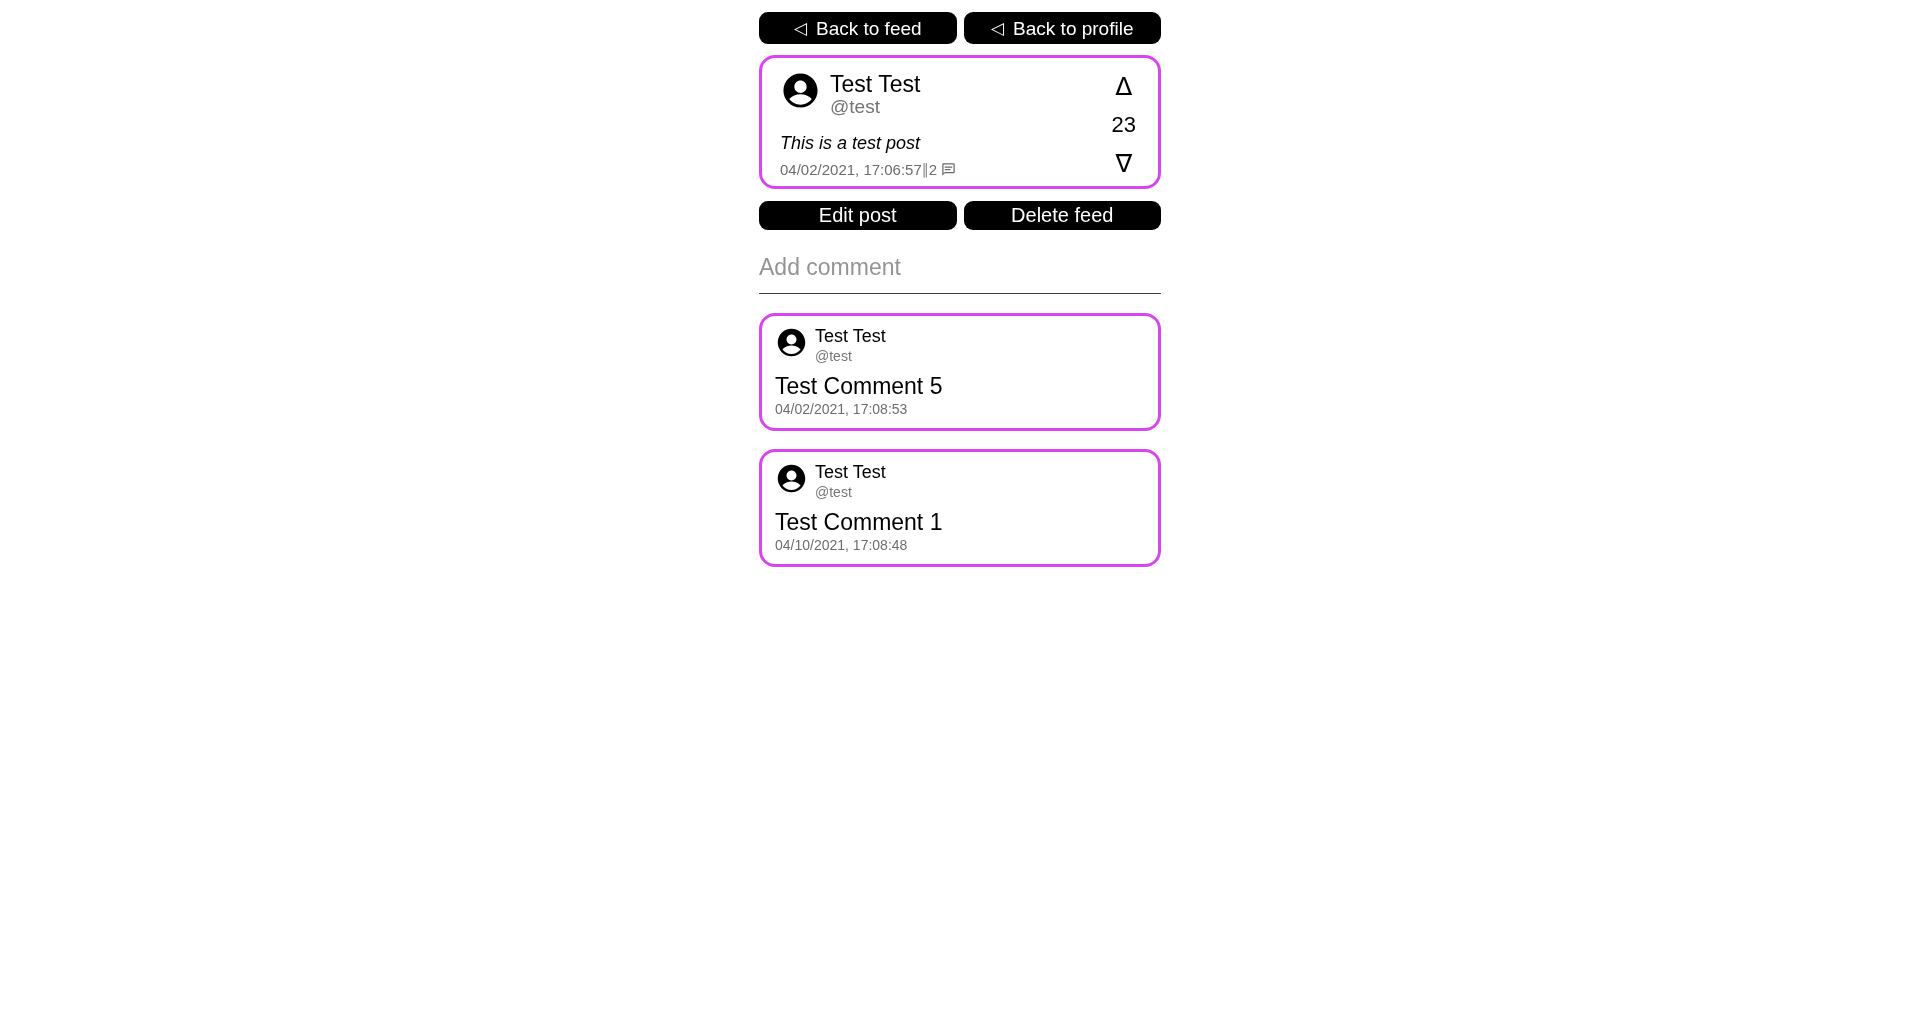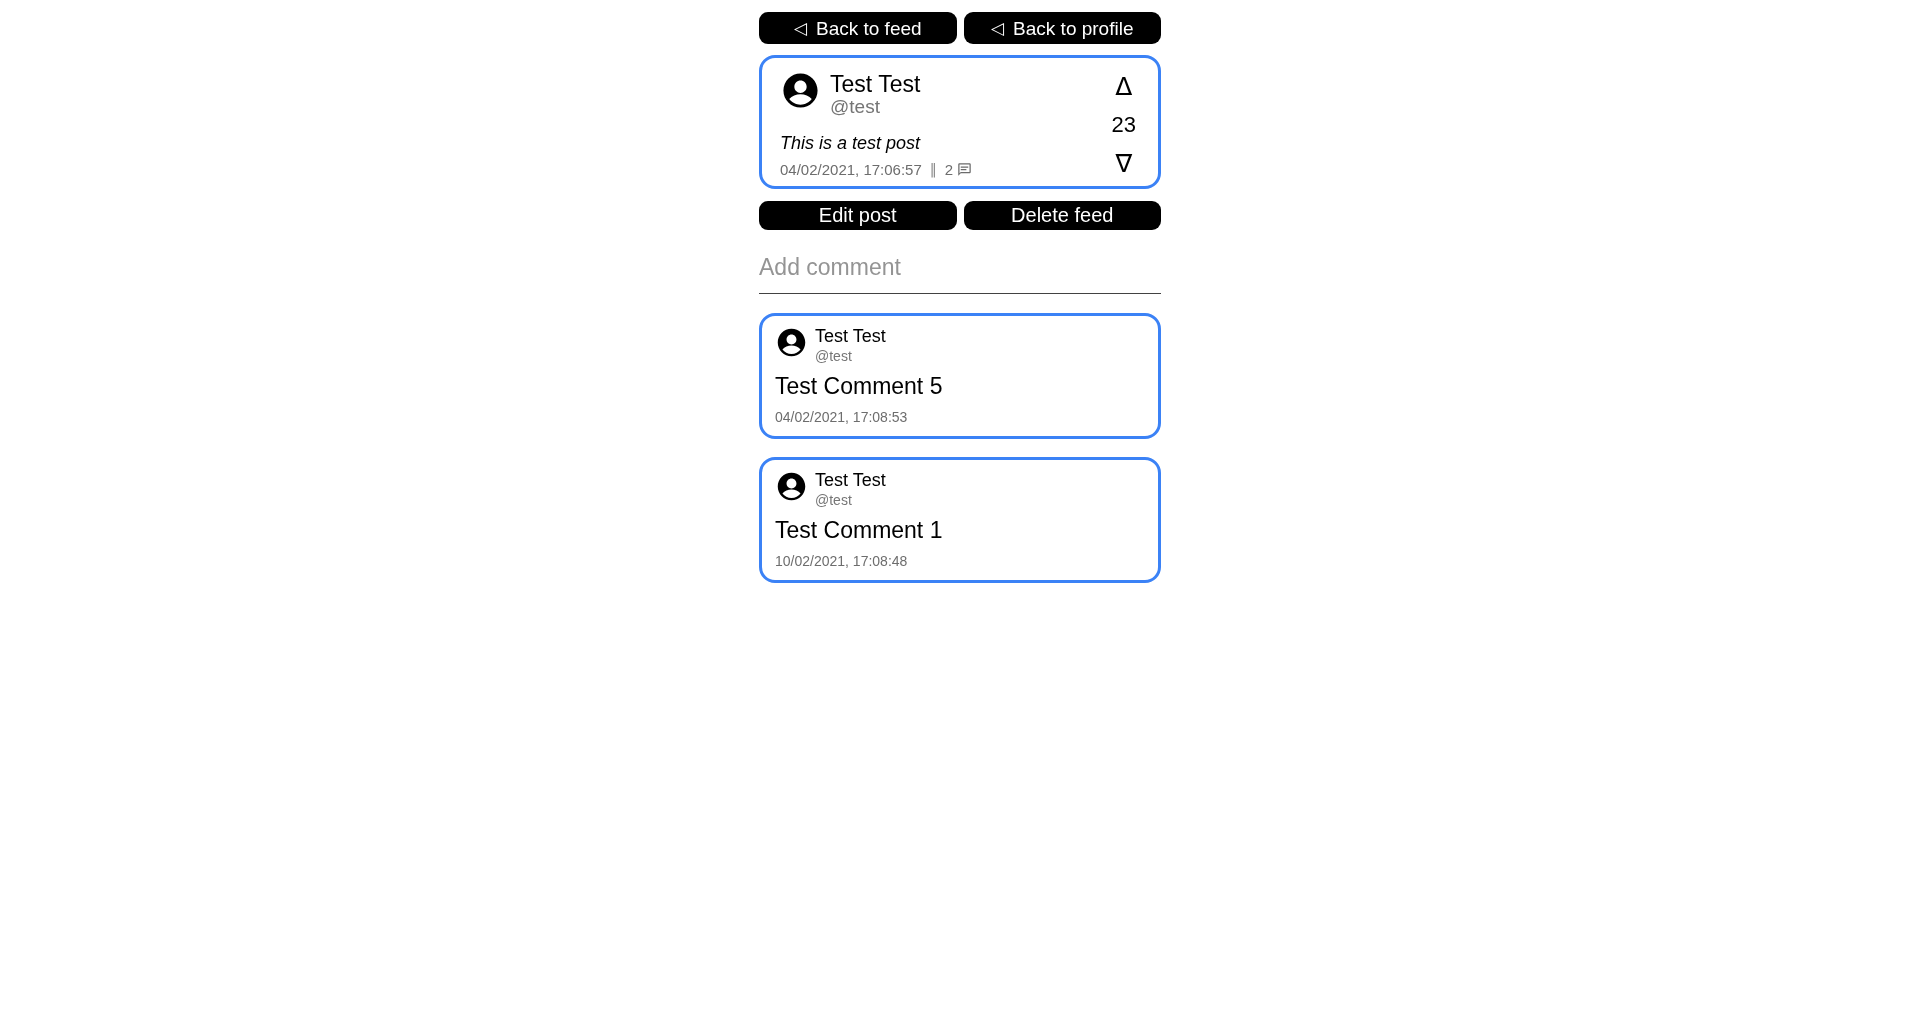--- a/index.html
+++ b/index.html
@@ -27,36 +27,36 @@
     align-items: center;
     justify-content: center;
     gap: 9px;
     cursor: pointer;
     line-height: 1;
   }
   .tri-icon { font-family: "DejaVu Sans", sans-serif; font-size: 17px; line-height: 1; }
 
   
   .card {
-    border: 3px solid #3b82f6;
+    border: 3px solid #d946ef;
     border-radius: 16px;
     background: #ffffff;
   }
   .post-card { margin-top: 11px; padding: 12px 14px 8px 18px; display: flex; }
   .post-main { flex: 1; min-width: 0; }
   .post-header { display: flex; align-items: flex-start; gap: 9px; }
   .avatar-lg { width: 41px; height: 41px; flex: 0 0 auto; }
   .avatar-sm { width: 33px; height: 33px; flex: 0 0 auto; }
   .author-name { font-size: 23px; line-height: 1.05; padding-top: 2px; }
   .author-handle { font-size: 19px; color: #757575; line-height: 1.2; }
   .author-name-sm { font-size: 18px; line-height: 1.1; padding-top: 1px; }
   .author-handle-sm { font-size: 14px; color: #757575; line-height: 1.3; }
   .post-content { font-size: 18px; margin-top: 15px; line-height: 1.1; font-style: italic; }
   .post-meta {
-    display: flex; align-items: center; gap: 8px;
+    display: flex; align-items: center; 
     margin-top: 7px; font-size: 15px; color: #6d6d6d;
   }
   .meta-sep { font-family: "DejaVu Sans", sans-serif; font-size: 14px; color: #8a8a8a; }
   .meta-count { display: flex; align-items: center; gap: 4px; }
 
   .vote-col {
     display: flex; flex-direction: column; align-items: center;
     justify-content: space-between;
     padding: 4px 8px 2px 8px;
   }
@@ -100,21 +100,21 @@
     background: transparent;
   }
   .comment-input::placeholder { color: #949494; opacity: 1; }
 
   
   .comment-card { padding: 10px 14px 11px 13px; }
   .comment-card.first { margin-top: 19px; }
   .comment-card.next { margin-top: 18px; }
   .comment-header { display: flex; align-items: flex-start; gap: 7px; }
   .comment-content { font-size: 23px; margin-top: 9px; line-height: 1.1; }
-  .comment-time { font-size: 14px; color: #6d6d6d; margin-top: 10px; }
+  .comment-time { font-size: 14px; color: #6d6d6d; margin-top: 2px; }
 </style>
 </head>
 <body>
 
 <div class="page">
 
   <div class="btn-row">
     <button class="btn-black">
       <span class="tri-icon">◁</span>
       <span>Back to feed</span>
@@ -182,16 +182,16 @@
     <div class="comment-header">
       <svg class="avatar-sm" viewBox="0 0 24 24">
         <path fill="#000000" d="M12 2C6.48 2 2 6.48 2 12s4.48 10 10 10 10-4.48 10-10S17.52 2 12 2zm0 4.2c1.99 0 3.6 1.61 3.6 3.6s-1.61 3.6-3.6 3.6-3.6-1.61-3.6-3.6 1.61-3.6 3.6-3.6zm0 14.1c-2.69 0-5.08-1.3-6.58-3.3 1.54-1.9 4.01-2.8 6.58-2.8s5.04.9 6.58 2.8c-1.5 2-3.89 3.3-6.58 3.3z"></path>
       </svg>
       <div>
         <div class="author-name-sm">Test Test</div>
         <div class="author-handle-sm">@test</div>
       </div>
     </div>
     <div class="comment-content">Test Comment 1</div>
-    <div class="comment-time">10/02/2021, 17:08:48</div>
+    <div class="comment-time">04/10/2021, 17:08:48</div>
   </div>
 
 </div>
 
 </body></html>

